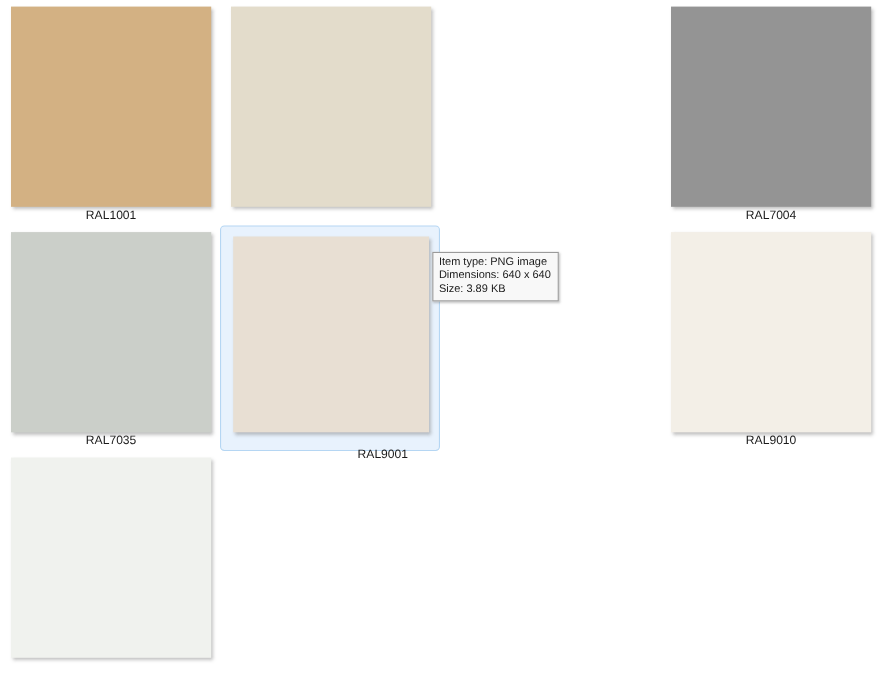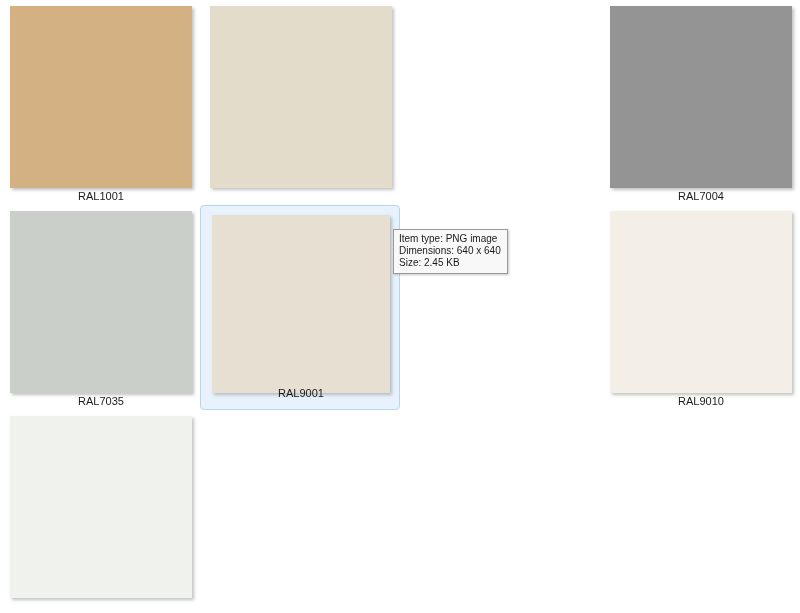--- a/index.html
+++ b/index.html
@@ -70,21 +70,22 @@
     width: 200px;
     text-align: center;
     font-size: 11px;
     line-height: 14px;
     color: #1a1a1a;
     font-family: "Liberation Sans", sans-serif;
     white-space: nowrap;
   }
 
   .tile.selected .tile-label {
-    top: 180px;
+    top: 200px;
+    margin-left: 47px;
   }
 
   
   #tooltip {
     position: absolute;
     left: 393px;
     top: 229px;
     background: #f8f8f8;
     border: 1px solid #9a9a9a;
     padding: 3px 6px 4px 5px;
@@ -140,14 +141,14 @@
     <div class="tile" style="left: 0px; top: 410px;">
       <div class="tile-inner">
         <div class="swatch" style="background: rgb(240, 242, 238);"></div>
       </div>
     </div>
   </div>
 
 <div id="tooltip">
   <div>Item type: PNG image</div>
   <div>Dimensions: 640 x 640</div>
-  <div>Size: 2.45 KB</div>
+  <div>Size: 3.89 KB</div>
 </div>
 
 </body></html>

